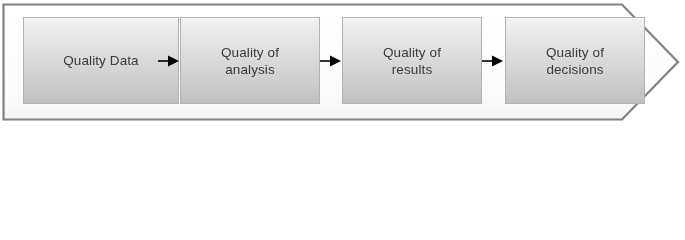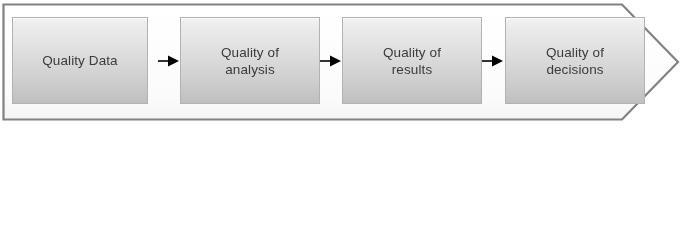--- a/index.html
+++ b/index.html
@@ -51,21 +51,21 @@
   }
   .process-box .box-label {
     color: #3b3b3b;
     font-size: 13.5px;
     line-height: 17px;
     text-align: center;
     letter-spacing: 0.1px;
     white-space: pre-line;
     user-select: none;
   }
-  #box-1 { left: 12px;  width: 136px; }
+  #box-1 { left: 23px;  width: 156px; }
   #box-2 { left: 180px; width: 140px; }
   #box-3 { left: 342px; width: 140px; }
   #box-4 { left: 505px; width: 140px; }
 
   
   .connector {
     position: absolute;
     top: 53px;
     width: 22px;
     height: 16px;

